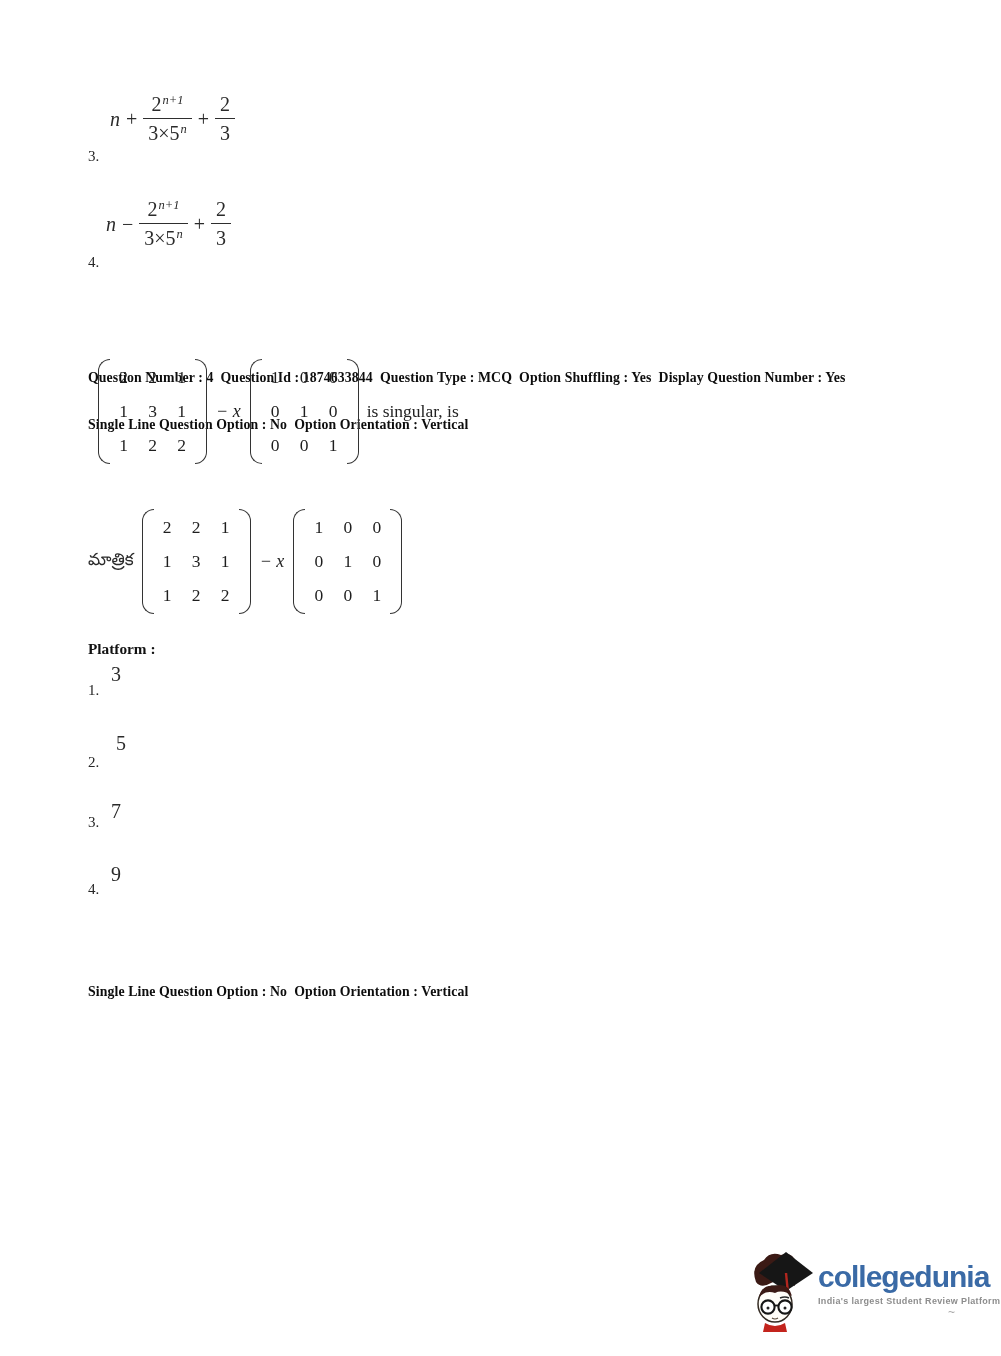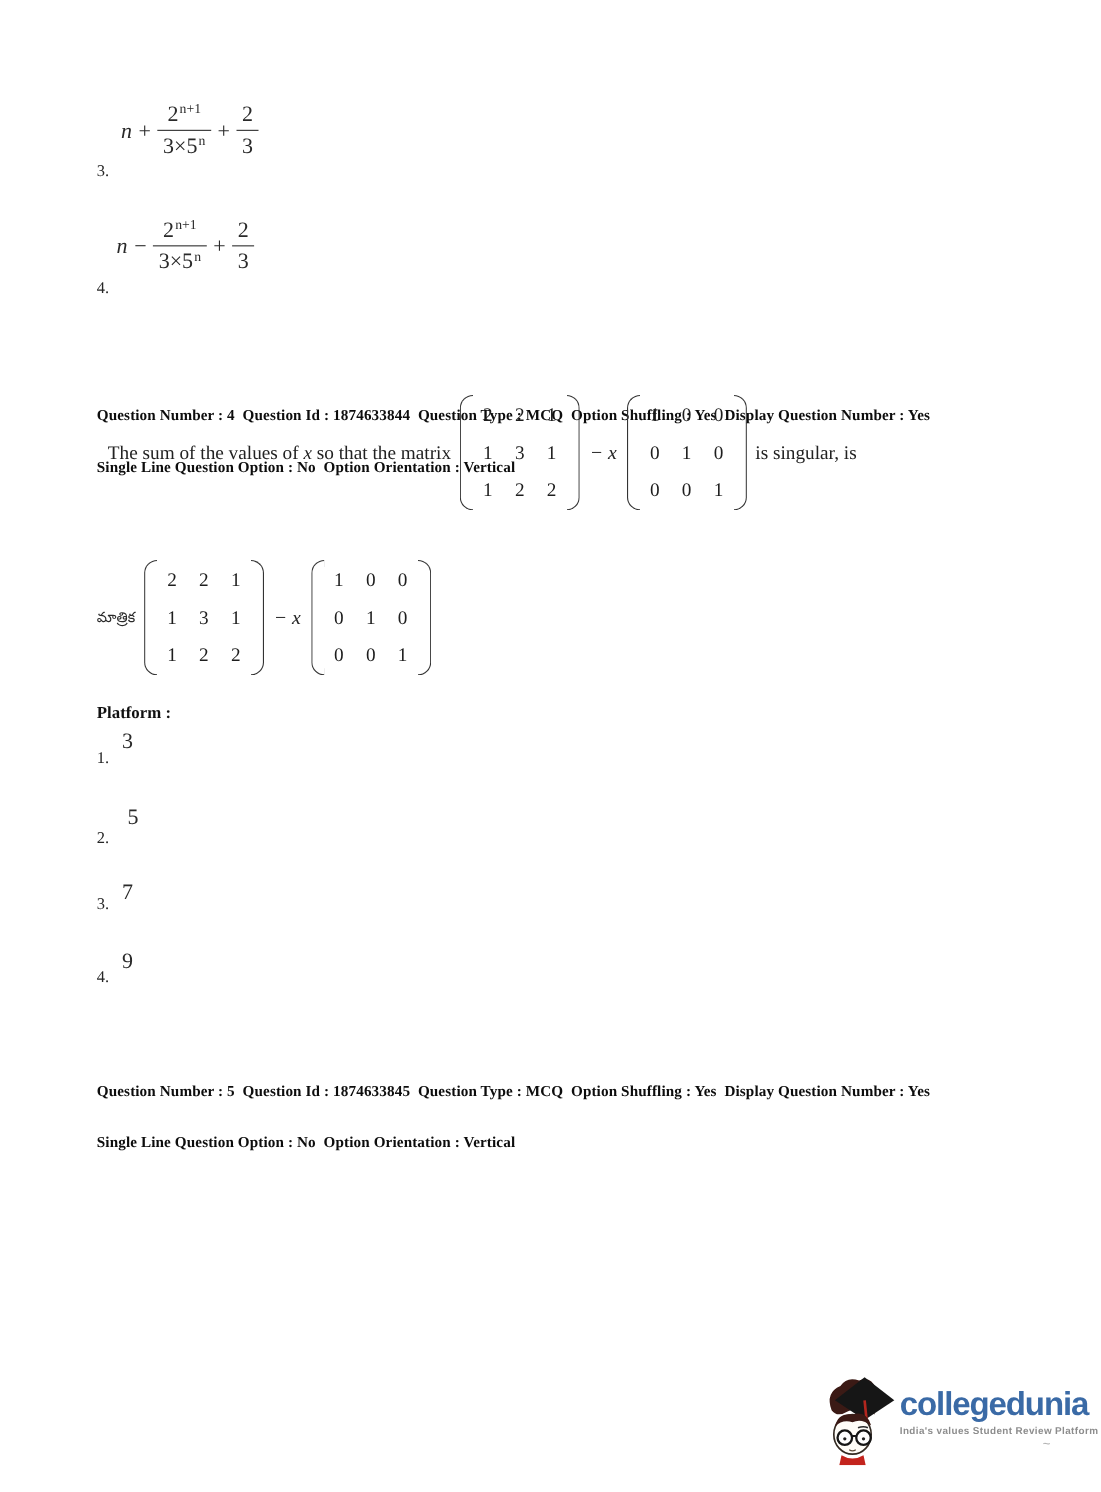--- a/index.html
+++ b/index.html
@@ -8,21 +8,21 @@
     font-family:"Liberation Serif", serif; color:#1f1f1f; overflow:hidden;
   }
   .abs { position:absolute; }
 
   
   .formula { display:flex; align-items:center; gap:6px; font-size:20px; color:#2a2a2a; }
   .it { font-style:italic; }
   .frac { display:inline-flex; flex-direction:column; align-items:center; }
   .frac .num { padding:0 5px 2px; line-height:1.15; }
   .frac .den { border-top:1.6px solid #2e2e2e; padding:3px 5px 0; line-height:1.15; }
-  .exp { font-size:12.5px; position:relative; top:-7px; margin-left:1px; }
+  .exp { font-size:12.5px; position:relative; top:-7px; margin-left:1px; font-style:italic; }
   .opt-num { font-size:15px; color:#262626; }
 
   
   .meta {
     font-weight:bold; font-size:13.8px; line-height:15.8px; color:#0d0d0d;
     white-space:pre-wrap; letter-spacing:0.1px; width:820px;
   }
 
   
   .qrow { display:flex; align-items:center; gap:8px; font-size:17.5px; color:#222; }
@@ -30,21 +30,21 @@
   .mat { display:flex; align-items:stretch; }
   .mat .grid {
     display:grid; grid-template-columns:repeat(3,13px);
     column-gap:16px; row-gap:13px; padding:8px 7px;
     justify-items:center; align-items:center; font-size:17.5px; color:#1e1e1e;
   }
   .paren { width:11px; border:1.7px solid #333; }
   .paren.l { border-right:none; border-radius:14px 0 0 14px; }
   .paren.r { border-left:none; border-radius:0 14px 14px 0; }
   .minusx { font-size:18px; font-style:italic; margin:0 1px; }
-  .telugu { font-size:13px; color:#2a2a2a; }
+  .telugu { font-size:17px; color:#2a2a2a; }
 
   
   .options-heading { font-weight:bold; font-size:15.3px; color:#111; }
   .opt-val { font-size:20px; color:#2a2a2a; }
 
   
   .logo { display:flex; align-items:flex-start; text-decoration:none; cursor:pointer; }
   .brand-block { margin-left:2px; margin-top:16px; position:relative; }
   .brand {
     font-family:"Liberation Sans", sans-serif; font-weight:bold;
@@ -90,23 +90,20 @@
     </span>
   </div>
   <span class="abs opt-num" style="left:88px; top:254px;">4.</span>
 
   <div class="abs meta" style="left:88px; top:338px;">
     <div>Question Number : 4  Question Id : 1874633844  Question Type : MCQ  Option Shuffling : Yes  Display Question Number : Yes</div>
     <div>Single Line Question Option : No  Option Orientation : Vertical</div>
   </div>
 
   <div class="abs qrow" style="left:98px; top:359px;">
-    <span class="qtext"><span>The sum of the values of</span>
-      <span class="it">x</span>
-      <span>so that the matrix</span></span>
     <span class="mat">
       <span class="paren l"></span>
       <span class="grid">
         <span>2</span>
           <span>2</span>
           <span>1</span>
         <span>1</span>
           <span>3</span>
           <span>1</span>
         <span>1</span>
@@ -177,21 +174,20 @@
   <span class="abs opt-val" style="left:116px; top:732px;">5</span>
   <span class="abs opt-num" style="left:88px; top:754px;">2.</span>
 
   <span class="abs opt-val" style="left:111px; top:800px;">7</span>
   <span class="abs opt-num" style="left:88px; top:814px;">3.</span>
 
   <span class="abs opt-val" style="left:111px; top:863px;">9</span>
   <span class="abs opt-num" style="left:88px; top:881px;">4.</span>
 
   <div class="abs meta" style="left:88px; top:952px;">
-    <div>Question Number : 5  Question Id : 1874633845  Question Type : MCQ  Option Shuffling : Yes  Display Question Number : Yes</div>
     <div>Single Line Question Option : No  Option Orientation : Vertical</div>
   </div>
 
   <a class="abs logo" style="left:742px; top:1246px;">
     <svg width="74" height="86" viewBox="0 0 74 86">
 
       <path d="M14,36 Q8,20 22,14 Q28,5 39,9 Q50,5 54,16 L53,40 Q42,30 29,37 Q19,43 14,36 Z" fill="#3b1a15"></path>
 
       <polygon points="17,27 44,6 71,27 44,45" fill="#161616"></polygon>
 
@@ -210,18 +206,18 @@
 
       <path d="M38,52 Q43,50 47,52" stroke="#2a2a2a" stroke-width="1.4" fill="none"></path>
 
       <path d="M30,72 Q33,74 36,72" stroke="#5a4a3a" stroke-width="1.2" fill="none"></path>
 
       <path d="M23,77 Q33,83 43,77 L45,86 L21,86 Z" fill="#c3241d"></path>
     </svg>
     <span class="brand-block">
       <span class="brand">collegedunia</span>
       
-      <div class="tagline">India's values Student Review Platform</div>
+      <div class="tagline">India's largest Student Review Platform</div>
     </span>
   </a>
   <span class="abs flourish" style="left:948px; top:1305px;">~</span>
 
 </div>
 
 </body></html>

